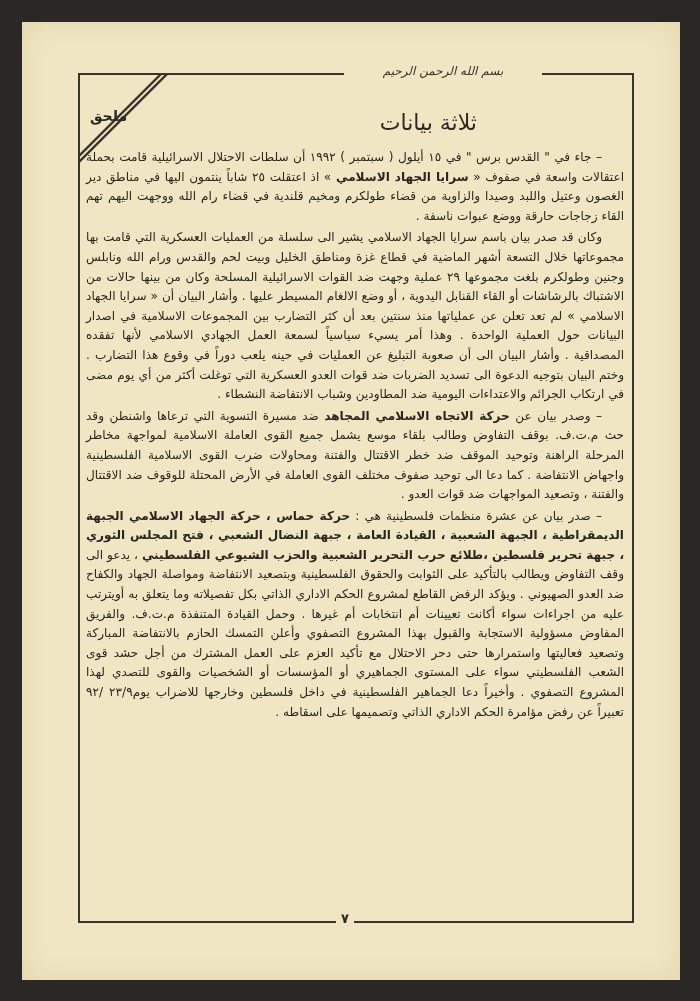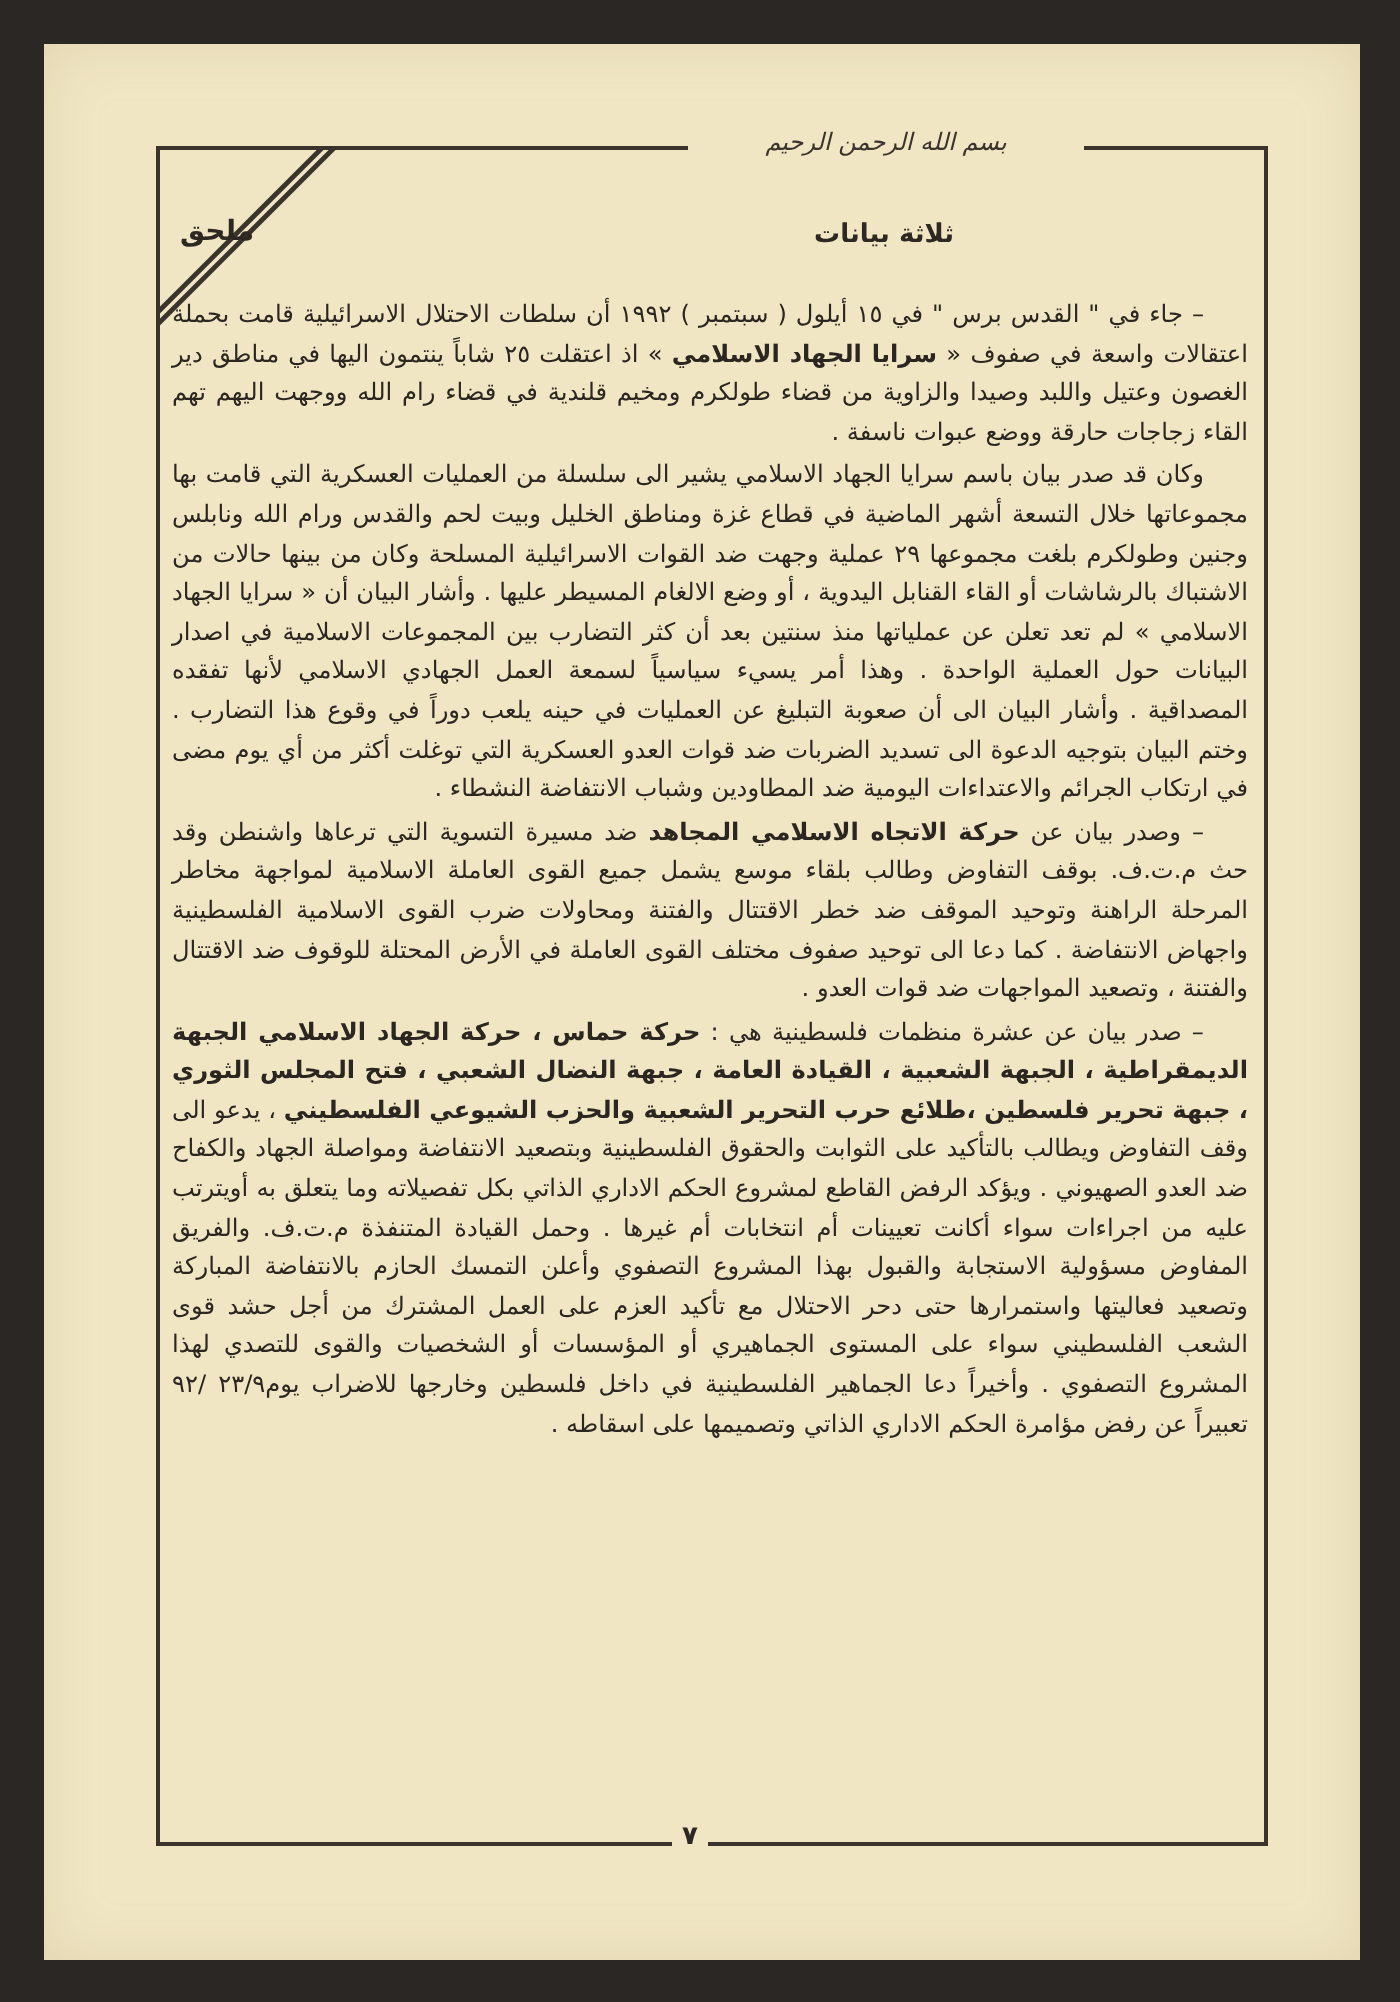--- a/index.html
+++ b/index.html
@@ -93,22 +93,22 @@
       font-size: 14px;
       font-weight: bold;
       color: #2d2822;
       direction: rtl;
       margin-top: 28px;
     }
     .doc-title {
       position: absolute;
       right: 86px;
       top: 88px;
-      font-size: 13px;
-      font-weight: bold;
+      font-size: 22px;
+      font-weight: normal;
       color: #2d2822;
       direction: rtl;
     }
     .body-text {
       position: absolute;
       left: 64px;
       top: 126px;
       width: 538px;
       direction: rtl;
       text-align: justify;

